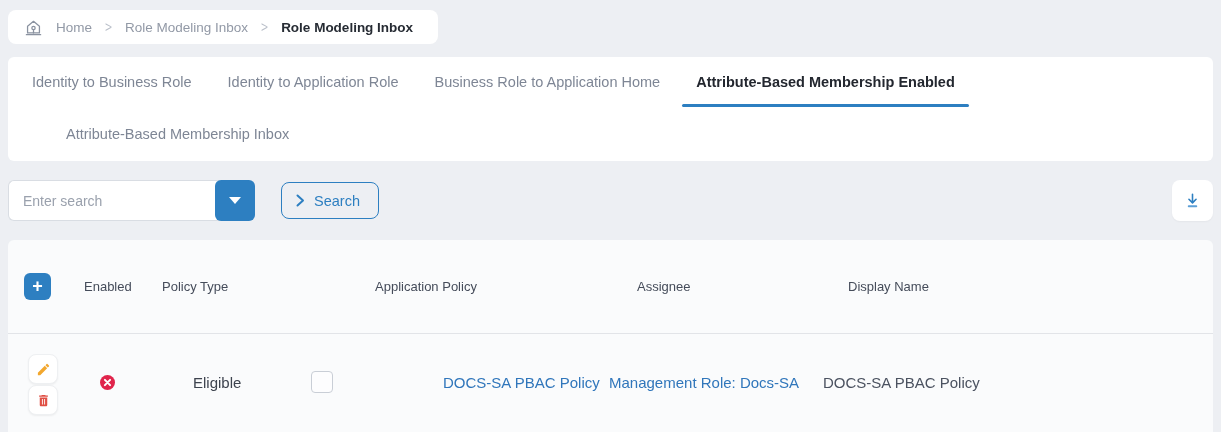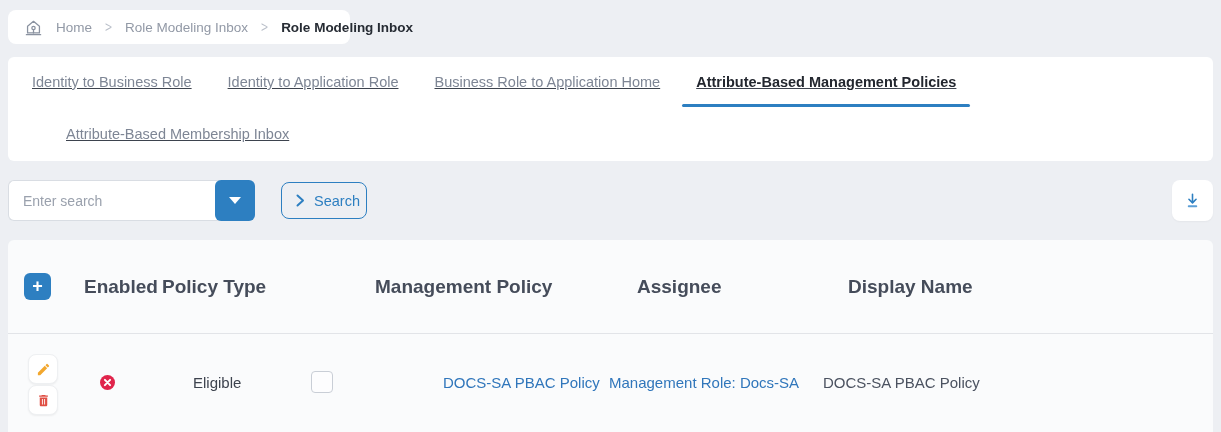--- a/index.html
+++ b/index.html
@@ -7,36 +7,36 @@
   body {
     position:relative;
     background:#edeff3;
     font-family:"Liberation Sans", sans-serif;
     overflow:hidden;
     color:#3d434e;
   }
 
   
   .breadcrumb {
-    position:absolute; left:8px; top:10px; height:34px; width:342px;
+    position:absolute; left:8px; top:10px; height:34px; width:430px;
     background:#ffffff; border-radius:8px;
     display:flex; align-items:center; padding:16px 16px; gap:13px;
     font-size:13.5px;
   }
   .crumb { color:#9299a6; white-space:nowrap; }
   .crumb.current { color:#262b33; font-weight:bold; }
   .crumb-sep { color:#b9bfc9; font-size:12px; transform:scaleY(1.25); }
   .home-icon svg { display:block; }
 
   
   .tabs-card {
     position:absolute; left:8px; top:57px; width:1205px; height:104px;
     background:#ffffff; border-radius:6px;
   }
-  .tab-row { display:flex; padding-left:10px;text-decoration:underline; }
+  .tab-row { display:flex; padding-left:10px; }
   .tab-row-1 { height:50px; }
   .tab-row-2 { height:54px;padding-left:44px; }
   .tab {
     display:flex; align-items:center; padding:0 14px; margin-right:8px;
     font-size:14.5px; color:#7e8695; white-space:nowrap; position:relative;
     cursor:pointer;
   }
   .tab.active { color:#23272f; font-weight:bold; }
   .tab.active::after {
     content:""; position:absolute; left:0; right:0; bottom:0;
@@ -58,21 +58,21 @@
     border-radius:6px; margin-left:-5px; cursor:pointer;
     display:flex; align-items:center; justify-content:center;
   }
   .caret-down {
     width:0; height:0; border-left:6px solid transparent;
     border-right:6px solid transparent; border-top:7px solid #ffffff;
   }
   .search-btn {
     position:absolute; left:281px; top:182px; height:37px;
     background:transparent; border:1px solid #2d7fc1; border-radius:8px;
-    color:#2d7fc1; font-size:14.5px; padding:0 6px 0 14px;
+    color:#2d7fc1; font-size:14.5px; padding:0 18px 0 14px;
     display:flex; align-items:center; gap:9px; cursor:pointer;
     font-family:"Liberation Sans", sans-serif;
   }
   .download-btn {
     position:absolute; left:1172px; top:180px; width:41px; height:41px;
     background:#ffffff; border:none; border-radius:8px; cursor:pointer;
     display:flex; align-items:center; justify-content:center;
     box-shadow:0 1px 2px rgba(0,0,0,0.04);
   }
 
@@ -83,21 +83,21 @@
   }
   .header-sep { position:absolute; left:0; right:0; top:93px; height:1px; background:#e2e4e8; }
   .add-btn {
     position:absolute; left:16px; top:33px; width:27px; height:27px;
     background:#2d7fc1; color:#ffffff; border:none; border-radius:6px;
     font-size:18px; font-weight:bold; line-height:25px; text-align:center; cursor:pointer;
     font-family:"Liberation Sans", sans-serif;
   }
   .col-head {
     position:absolute; top:0; height:93px; display:flex; align-items:center;
-    font-size:19px; font-weight:bold; color:#454c5a; white-space:nowrap;
+    font-size:13px; font-weight:normal; color:#454c5a; white-space:nowrap;
   }
   .ch-enabled { left:76px; }  .ch-policy-type { left:154px; }
   .ch-auto-approve { left:252px; } .ch-membership-policy { left:367px; }
   .ch-assignee { left:629px; } .ch-display-name { left:840px; }
   .ch-last-success { left:1007px; }
 
   .action-btn {
     position:absolute; left:20px; width:30px; height:30px;
     background:#ffffff; border:1px solid #eef0f2; border-radius:8px;
     display:flex; align-items:center; justify-content:center; cursor:pointer;
@@ -139,21 +139,21 @@
   <span class="crumb">Role Modeling Inbox</span>
   <span class="crumb-sep">&gt;</span>
   <span class="crumb current">Role Modeling Inbox</span>
 </div>
 
 <div class="tabs-card">
   <div class="tab-row tab-row-1">
     <div class="tab">Identity to Business Role</div>
     <div class="tab">Identity to Application Role</div>
     <div class="tab">Business Role to Application Home</div>
-    <div class="tab active">Attribute-Based Management Policies</div>
+    <div class="tab active">Attribute-Based Membership Enabled</div>
   </div>
   <div class="tab-row tab-row-2">
     <div class="tab">Attribute-Based Membership Inbox</div>
   </div>
 </div>
 
 <div class="search-group">
   <input class="search-input" type="text" placeholder="Enter search" style="">
   <button class="dropdown-btn">
     <span class="caret-down"></span>
@@ -170,21 +170,21 @@
     <path d="M12 4 v10 M7.5 10.5 L12 15 L16.5 10.5" stroke="#2d7fc1" stroke-width="2" stroke-linecap="round" stroke-linejoin="round"></path>
     <rect x="6" y="18" width="12" height="2.6" rx="1.2" fill="#5d9fd6"></rect>
   </svg>
 </button>
 
 <div class="table-card">
   <button class="add-btn">+</button>
 
   <div class="col-head ch-enabled">Enabled</div>
   <div class="col-head ch-policy-type">Policy Type</div>
-  <div class="col-head ch-membership-policy">Management Policy</div>
+  <div class="col-head ch-membership-policy">Application Policy</div>
   <div class="col-head ch-assignee">Assignee</div>
   <div class="col-head ch-display-name">Display Name</div>
 
   <div class="header-sep"></div>
 
   <button class="action-btn edit-btn">
     <svg width="15" height="15" viewBox="0 0 24 24" fill="#f2a72e">
       <path d="M3 17.25V21h3.75L17.81 9.94l-3.75-3.75L3 17.25zM20.71 7.04c.39-.39.39-1.02 0-1.41l-2.34-2.34a.996.996 0 0 0-1.41 0l-1.83 1.83 3.75 3.75 1.83-1.83z"></path>
     </svg>
   </button>

